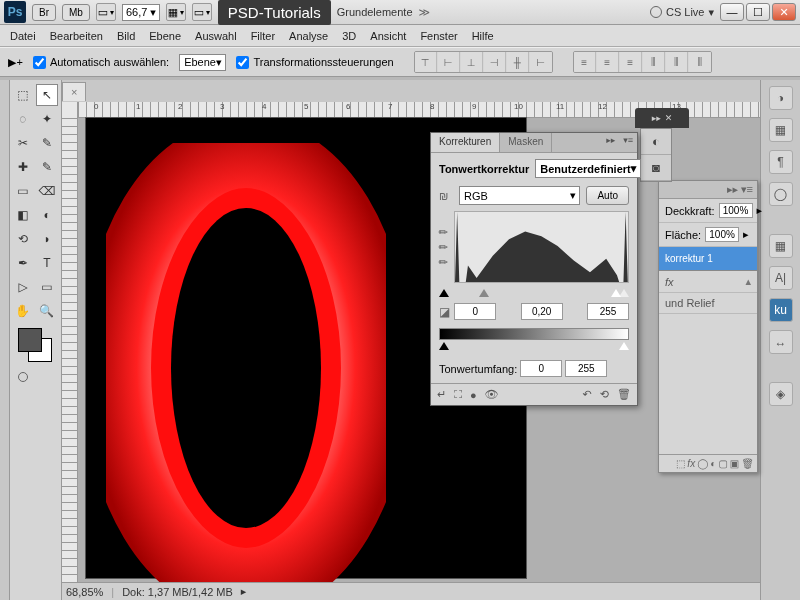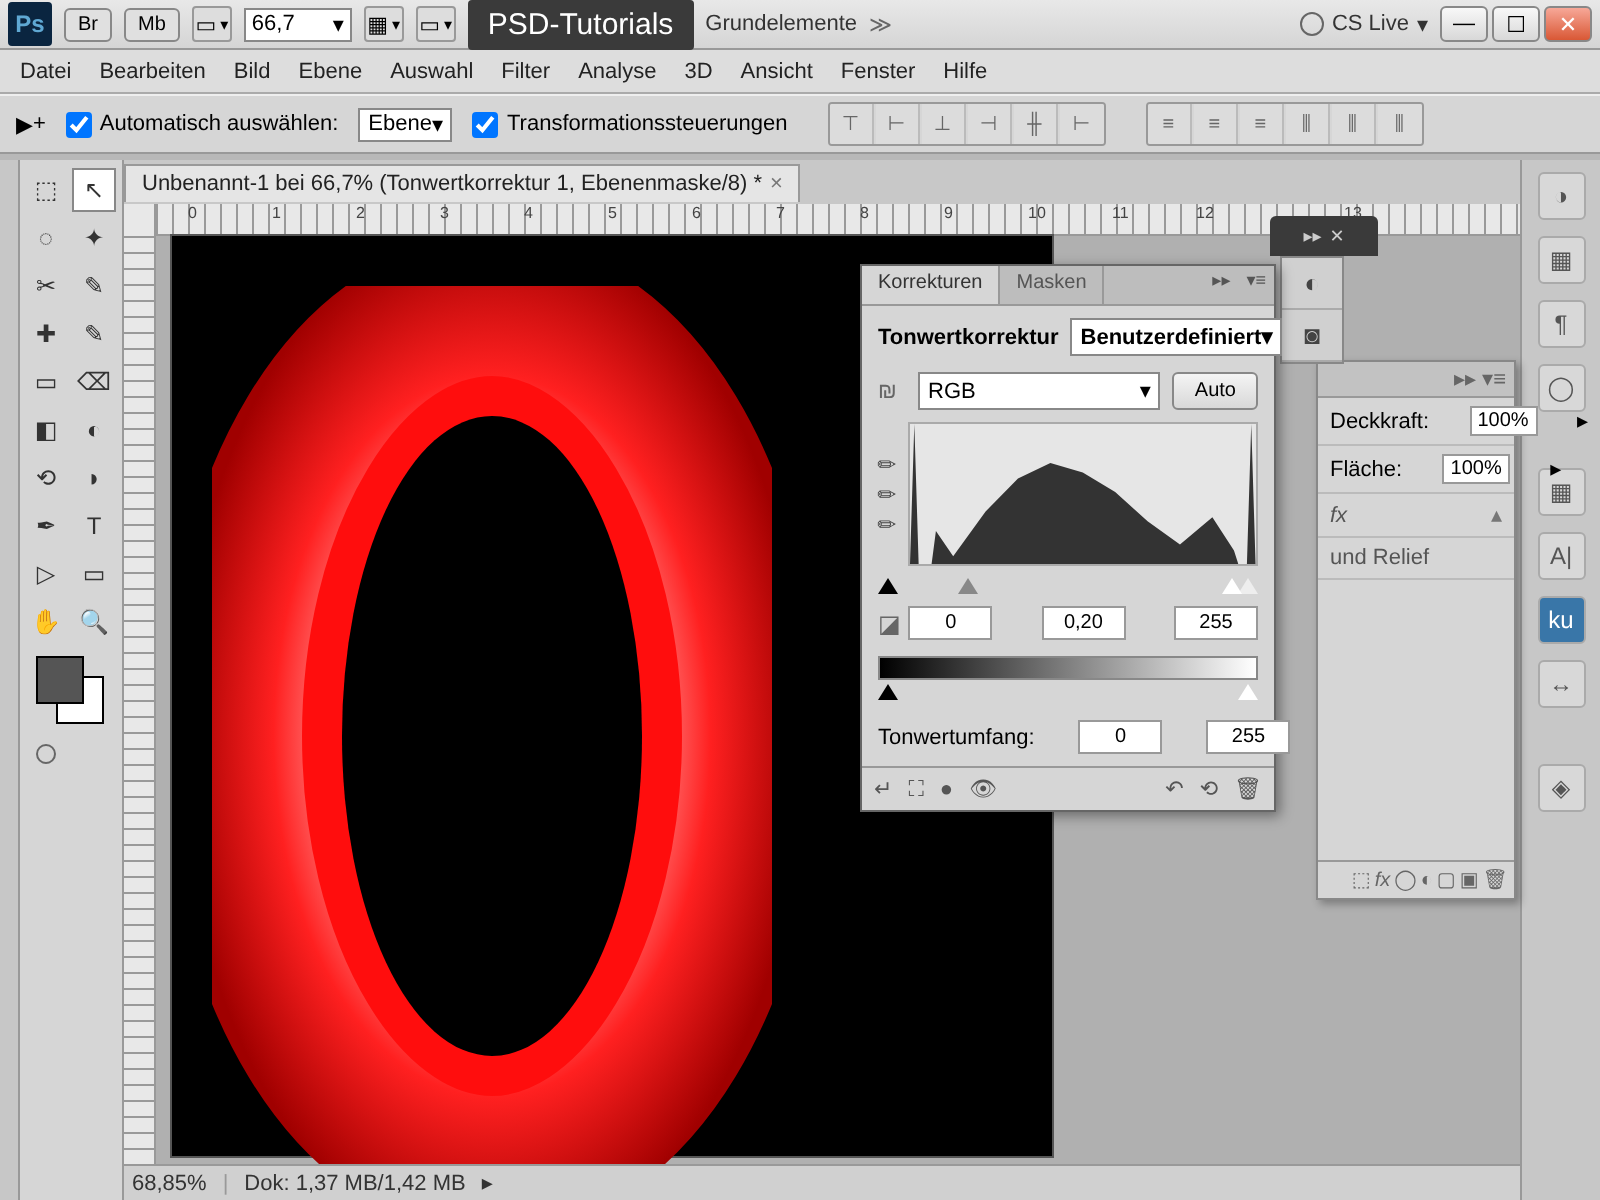--- a/index.html
+++ b/index.html
@@ -1,20 +1,20 @@
 <!DOCTYPE html>
 <html><head>
 <meta charset="utf-8">
 <style>
 * { margin:0; padding:0; box-sizing:border-box; font-family:Tahoma,Arial,sans-serif; font-size:11px; -webkit-user-select:none; }
 body { background:#b8b8b8; width:800px; height:600px; overflow:hidden; position:relative; }
 .titlebar { height:25px; background:linear-gradient(#e8e8e8,#d5d5d5); border-bottom:1px solid #999; display:flex; align-items:center; padding:0 4px; gap:6px; }
 .ps-logo { width:22px; height:22px; background:#0a2540; color:#5fa8d3; display:flex; align-items:center; justify-content:center; font-weight:bold; font-size:12px; border-radius:2px; }
 .tb-btn { background:#e0e0e0; border:1px solid #888; border-radius:3px; padding:2px 6px; font-size:10px; cursor:pointer; }
-.tb-combo { background:#fff; border:1px solid #888; padding:1px 3px; display:inline-flex; align-items:center; gap:19px; font-size:10px; }
+.tb-combo { background:#fff; border:1px solid #888; padding:1px 3px; display:inline-flex; align-items:center; gap:3px; font-size:10px; }
 .tb-drop::after { content:"▾"; font-size:8px; margin-left:2px; }
 .tb-icon { width:20px; height:18px; background:#ddd; border:1px solid #999; border-radius:2px; display:flex; align-items:center; justify-content:center; }
 .psd-badge { background:#3a3a3a; color:#fff; padding:4px 10px; border-radius:2px; font-size:15px; }
 .title-text { color:#333; font-size:11px; }
 .dbl-chev { color:#666; font-size:11px; cursor:pointer; }
 .cslive { display:flex; align-items:center; gap:4px; font-size:11px; color:#333; }
 .cslive .circ{ width:12px; height:12px; border:1px solid #666; border-radius:50%; }
 .win-btns { display:flex; gap:2px; margin-left:auto; }
 .win-btn { width:24px; height:18px; border:1px solid #888; border-radius:3px; display:flex; align-items:center; justify-content:center; background:linear-gradient(#f8f8f8,#d8d8d8); cursor:pointer;}
 .win-close { background:linear-gradient(#f7a898,#d95835); color:#fff; }
@@ -47,21 +47,21 @@
 .ruler-ticks{flex:1;position:relative;background:repeating-linear-gradient(to right,#999 0,#999 1px,#e8e8e8 1px,#e8e8e8 8px);}
 .ruler-v{position:absolute;top:38px;left:0;width:16px;bottom:18px;background:#e8e8e8;border-right:1px solid #999; background:repeating-linear-gradient(to bottom,#999 0,#999 1px,#e8e8e8 1px,#e8e8e8 8px);}
 .canvas{ position:absolute; top:38px; left:24px; width:440px; height:460px; background:#000; box-shadow:0 0 0 1px #555; }
 .o-shape{ position:absolute; left:20px; top:25px; width:280px; height:450px; }
 .o-svg{width:100%;height:100%;}
 .h-scroll{position:absolute;bottom:0;left:0;right:0;height:18px;background:#d0d0d0;border-top:1px solid #999;display:flex;align-items:center;padding:0 4px;gap:8px;font-size:10px;color:#333;}
 .right-area{ width:40px; background:#c7c7c7; border-left:1px solid #999; padding:6px 4px; display:flex; flex-direction:column; align-items:center; gap:8px;}
 .r-ic{width:24px;height:24px;background:#d8d8d8;border:1px solid #aaa;border-radius:3px;display:flex;align-items:center;justify-content:center;color:#555;font-size:12px;cursor:pointer;}
 .layers-panel{position:absolute;top:180px;right:42px;width:100px;background:#d6d6d6;border:1px solid #888;box-shadow:2px 2px 4px rgba(0,0,0,0.3);z-index:5;}
 .lp-head{height:18px;background:#c2c2c2;border-bottom:1px solid #999;display:flex;align-items:center;justify-content:flex-end;padding:0 4px;font-size:9px;color:#666;}
-.lp-row{padding:4px 6px;border-bottom:1px solid #bbb;display:flex;align-items:center;gap:20px;font-size:10px;}
+.lp-row{padding:4px 6px;border-bottom:1px solid #bbb;display:flex;align-items:center;gap:4px;font-size:10px;}
 .lp-input{width:34px;background:#fff;border:1px solid #999;padding:1px 2px;font-size:10px;text-align:center;}
 .lp-layer{background:#4a90d9;color:#fff;padding:6px 6px;font-size:10px;border-bottom:1px solid #888;}
 .lp-foot{display:flex;gap:2px;padding:3px;border-top:1px solid #999;justify-content:flex-end;align-items:center;}
 .lp-foot span{color:#666;font-size:10px;}
 .korrekturen{position:absolute;top:132px;left:430px;width:208px;background:#d6d6d6;border:1px solid #666;box-shadow:2px 2px 6px rgba(0,0,0,0.4);z-index:10;}
 .k-tabs{display:flex;background:#bdbdbd;border-bottom:1px solid #999;height:20px;}
 .k-tab{padding:3px 8px;font-size:10px;color:#333;background:#d6d6d6;border-right:1px solid #999;}
 .k-tab.inact{background:#bdbdbd;color:#555;}
 .k-tabs .spacer{flex:1;}
 .k-tabs .ctl{padding:2px 4px;font-size:9px;color:#555;cursor:pointer;}
@@ -78,21 +78,21 @@
 .slider-track{height:10px;position:relative;margin:2px 0 4px;}
 .slider-track .tri{position:absolute;top:0;width:0;height:0;border-left:5px solid transparent;border-right:5px solid transparent;}
 .tri.black{border-bottom:8px solid #000;left:0;}
 .tri.gray{border-bottom:8px solid #888;left:40px;}
 .tri.white{border-bottom:8px solid #fff;right:8px;}
 .tri.white2{border-bottom:8px solid #eee;right:0;}
 .k-inputs{display:flex;gap:4px;align-items:center;}
 .k-inputs .dlg-ic{font-size:12px;color:#666;}
 .k-num{width:42px;background:#fff;border:1px solid #999;padding:2px 3px;font-size:10px;text-align:center;}
 .gradient-bar{height:12px;background:linear-gradient(to right,#000,#fff);border:1px solid #888;margin:8px 0 2px;}
-.ton-row{display:flex;align-items:center;gap:22px;margin-top:8px;}
+.ton-row{display:flex;align-items:center;gap:3px;margin-top:8px;}
 .k-foot{border-top:1px solid #999;padding:4px 6px;display:flex;gap:8px;align-items:center;}
 .k-foot span{color:#555;font-size:11px;cursor:pointer;}
 .k-foot .spacer{flex:1;}
 .rt-numbers{position:absolute;top:0;left:16px;right:0;height:16px;pointer-events:none;}
 .rt-numbers span{position:absolute;font-size:8px;color:#444;}
 .dark-tab{position:absolute;top:108px;left:635px;width:54px;height:20px;background:#3a3a3a;border-radius:3px 3px 0 0;display:flex;align-items:center;justify-content:center;gap:4px;z-index:8;}
 .dark-tab span{color:#ccc;font-size:9px;cursor:pointer;}
 .mini-panel{position:absolute;top:128px;left:640px;width:32px;background:#d0d0d0;border:1px solid #888;z-index:8;}
 .mini-panel .mi{height:26px;border-bottom:1px solid #aaa;display:flex;align-items:center;justify-content:center;font-size:13px;color:#444;}
 </style>
@@ -221,21 +221,20 @@
         <div class="sw-fg"></div>
       </div>
     <div class="tool-qm">
         <div class="qm-dot"></div>
       </div>
   </div>
 
   <div class="canvas-area">
     <div class="doc-tab">
       <div class="tab">
-          <span>Unbenannt-1 bei 66,7% (Tonwertkorrektur 1, Ebenenmaske/8) *</span>
           <span class="x">×</span>
         </div>
     </div>
     <div class="ruler-h">
       <div class="corner"></div>
       <div class="ruler-ticks">
         <div class="rt-numbers" id="ruler-nums">
             <span style="left: 0px;">0</span>
             <span style="left: 42px;">1</span>
             <span style="left: 84px;">2</span>
@@ -386,20 +385,21 @@
   <div class="lp-row">
     <span>Deckkraft:</span>
     <input class="lp-input" value="100%" style="">
       <span>▸</span>
   </div>
   <div class="lp-row">
     <span>Fläche:</span>
     <input class="lp-input" value="100%" style="">
       <span>▸</span>
   </div>
+  <div class="lp-layer">korrektur 1</div>
   <div class="lp-row">
       <span style="font-style:italic;color:#555">fx</span>
       <span style="margin-left:auto;color:#777">▴</span>
     </div>
   <div class="lp-row" style="font-size:9px;color:#555">
       <span>und Relief</span>
     </div>
   <div style="height:140px"></div>
   <div class="lp-foot">
     <span>⬚</span>

